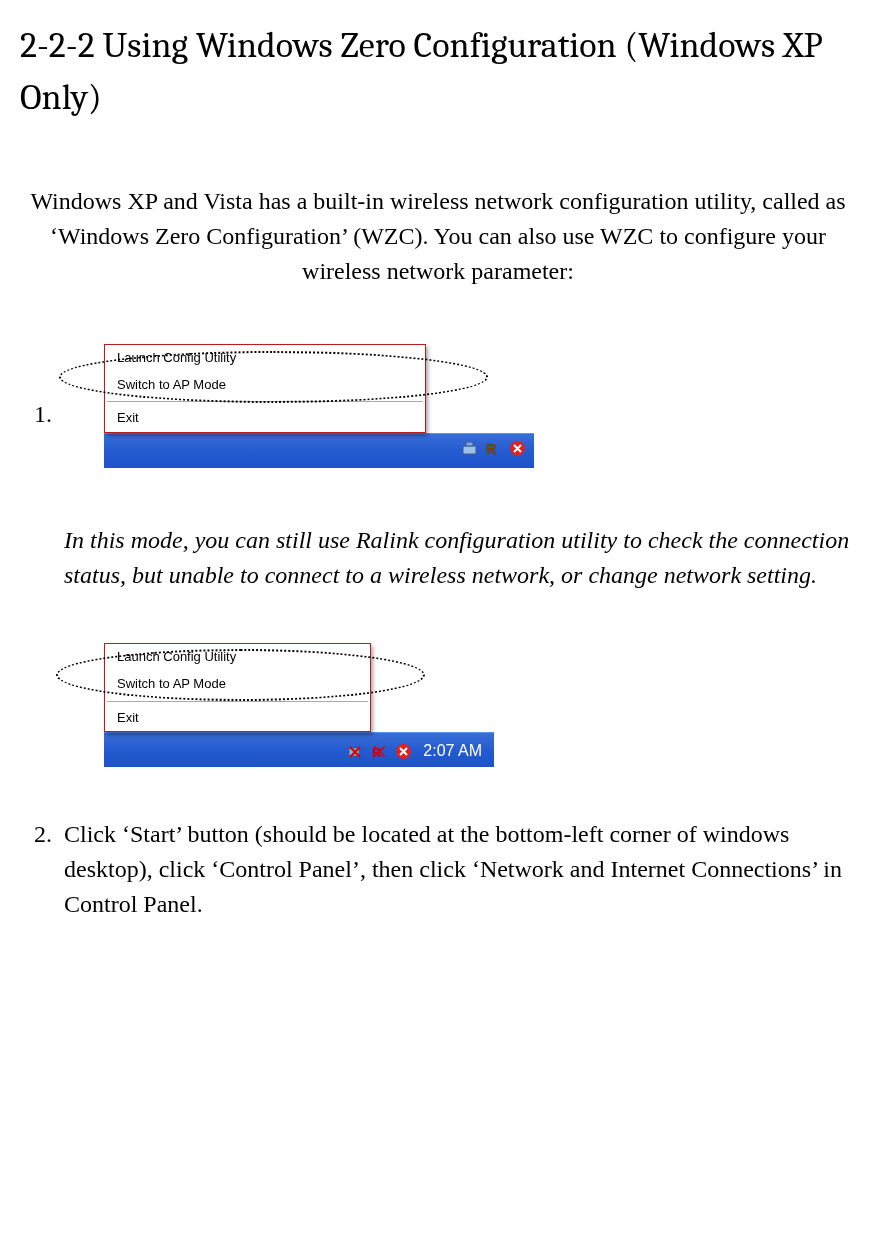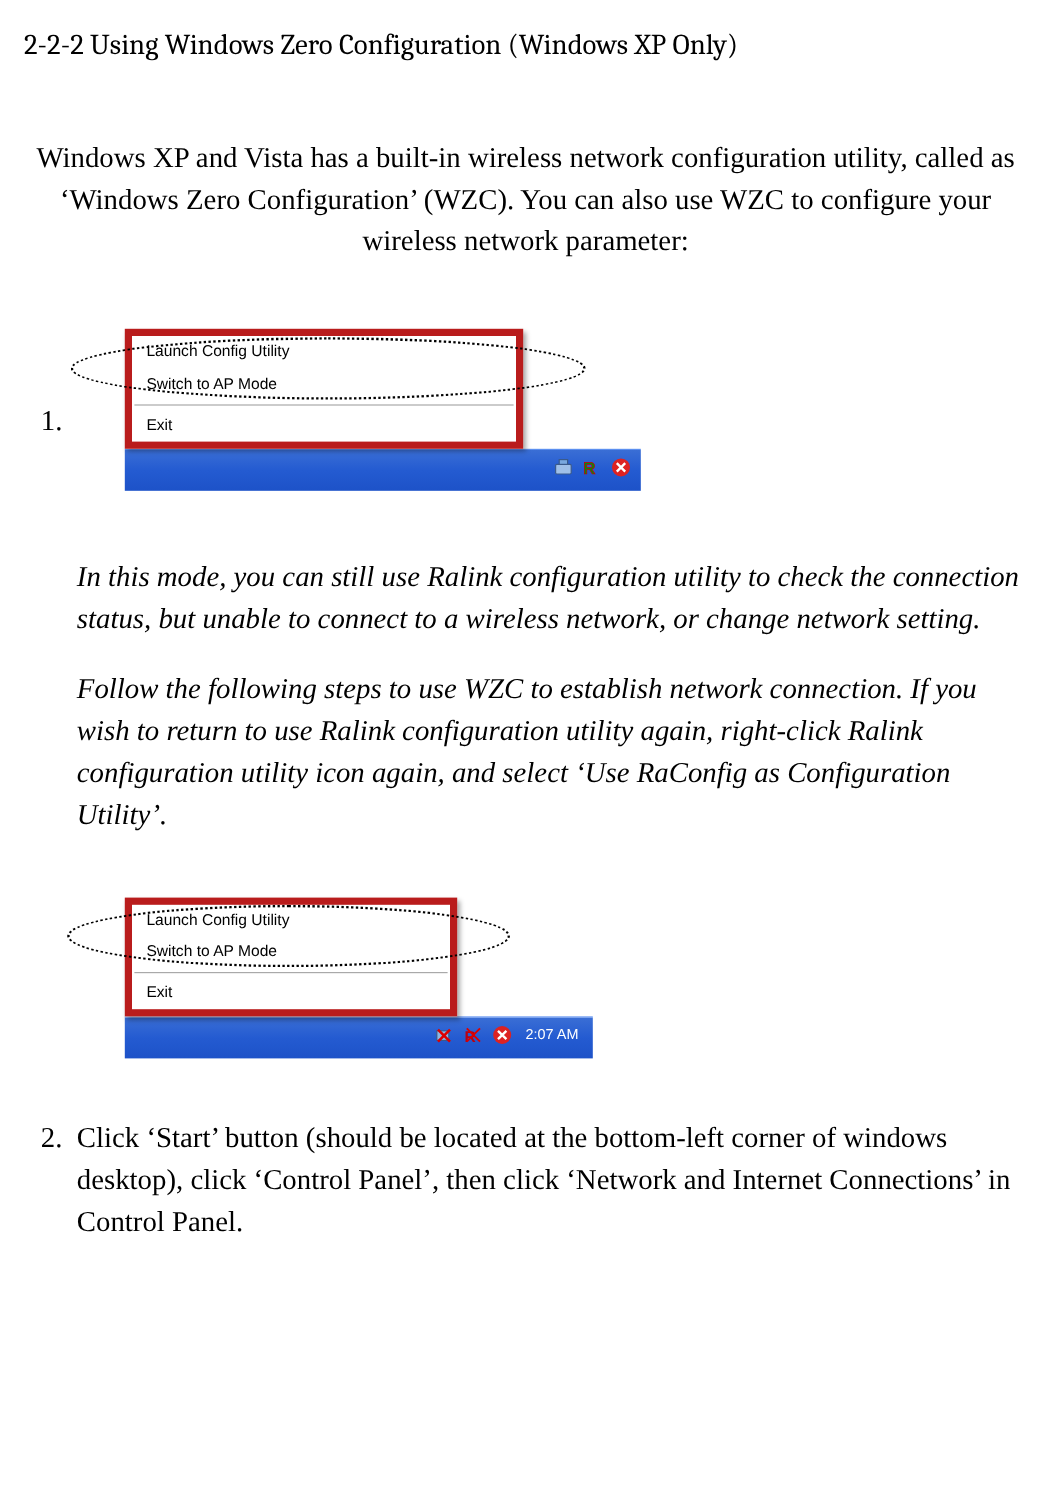--- a/index.html
+++ b/index.html
@@ -7,21 +7,21 @@
     font-size: 24px;
     color: #000;
     margin: 0;
     padding: 20px 15px 20px 20px;
     width: 836px;
     line-height: 1.45;
     background: #fff;
   }
   h1 {
     font-family: Cambria, Georgia, "Times New Roman", serif;
-    font-size: 24px;
+    font-size: 36px;
     font-weight: normal;
     margin: 0 0 60px 0;
   }
   .intro {
     margin: 0 0 30px 0;
     text-align: center;
   }
   ol {
     margin: 0;
     padding-left: 38px;
@@ -37,21 +37,21 @@
 
   
   .shot-wrap {
     position: relative;
     margin: 25px 0 30px 0;
     display: inline-block;
   }
   .menu {
     position: relative;
     background: #fff;
-    border: 6px solid #b91c1c;
+    border: 1px solid #b91c1c;
     box-shadow: 2px 3px 4px rgba(0,0,0,0.35);
     font-family: Tahoma, Arial, sans-serif;
     font-size: 13px;
     color: #000;
     width: 320px;
     z-index: 5;
     margin-left: 40px;
   }
   .menu-item {
     padding: 4px 12px;
@@ -92,21 +92,21 @@
     border-radius: 50%;
     z-index: 10;
     pointer-events: none;
   }
   .menu.small { width: 265px; }
   .taskbar.small { width: 390px; margin-left: 40px; }
   .taskbar.small .tray { right: 8px; }
   .clock {
     color: #fff;
     font-family: Tahoma, sans-serif;
-    font-size: 12px;
+    font-size: 16px;
     padding: 0 4px;
   }
 </style>
 </head>
 <body>
 
 <h1>2-2-2 Using Windows Zero Configuration (Windows XP Only)</h1>
 
 <p class="intro">Windows XP and Vista has a built-in wireless network configuration utility, called as ‘Windows Zero Configuration’ (WZC). You can also use WZC to configure your wireless network parameter:</p>
 
@@ -139,21 +139,20 @@
             <svg viewBox="0 0 17 17">
                 <circle cx="8.5" cy="8.5" r="7.5" fill="#d22"></circle>
                 <path d="M5 5 L12 12 M12 5 L5 12" stroke="#fff" stroke-width="2"></path>
               </svg>
           </span>
         </div>
       </div>
     </div>
 
     <div class="para">In this mode, you can still use Ralink configuration utility to check the connection status, but unable to connect to a wireless network, or change network setting.</div>
-    <div class="para">Follow the following steps to use WZC to establish network connection. If you wish to return to use Ralink configuration utility again, right-click Ralink configuration utility icon again, and select ‘Use RaConfig as Configuration Utility’.</div>
 
     
     <div class="shot-wrap">
       <div class="oval" style="left:-8px; top:6px; width:365px; height:48px;"></div>
       <div class="menu small">
         <div class="menu-item">Launch Config Utility</div>
         <div class="menu-item">Switch to AP Mode</div>
         <div class="menu-sep"></div>
         <div class="menu-item">Exit</div>
       </div>

